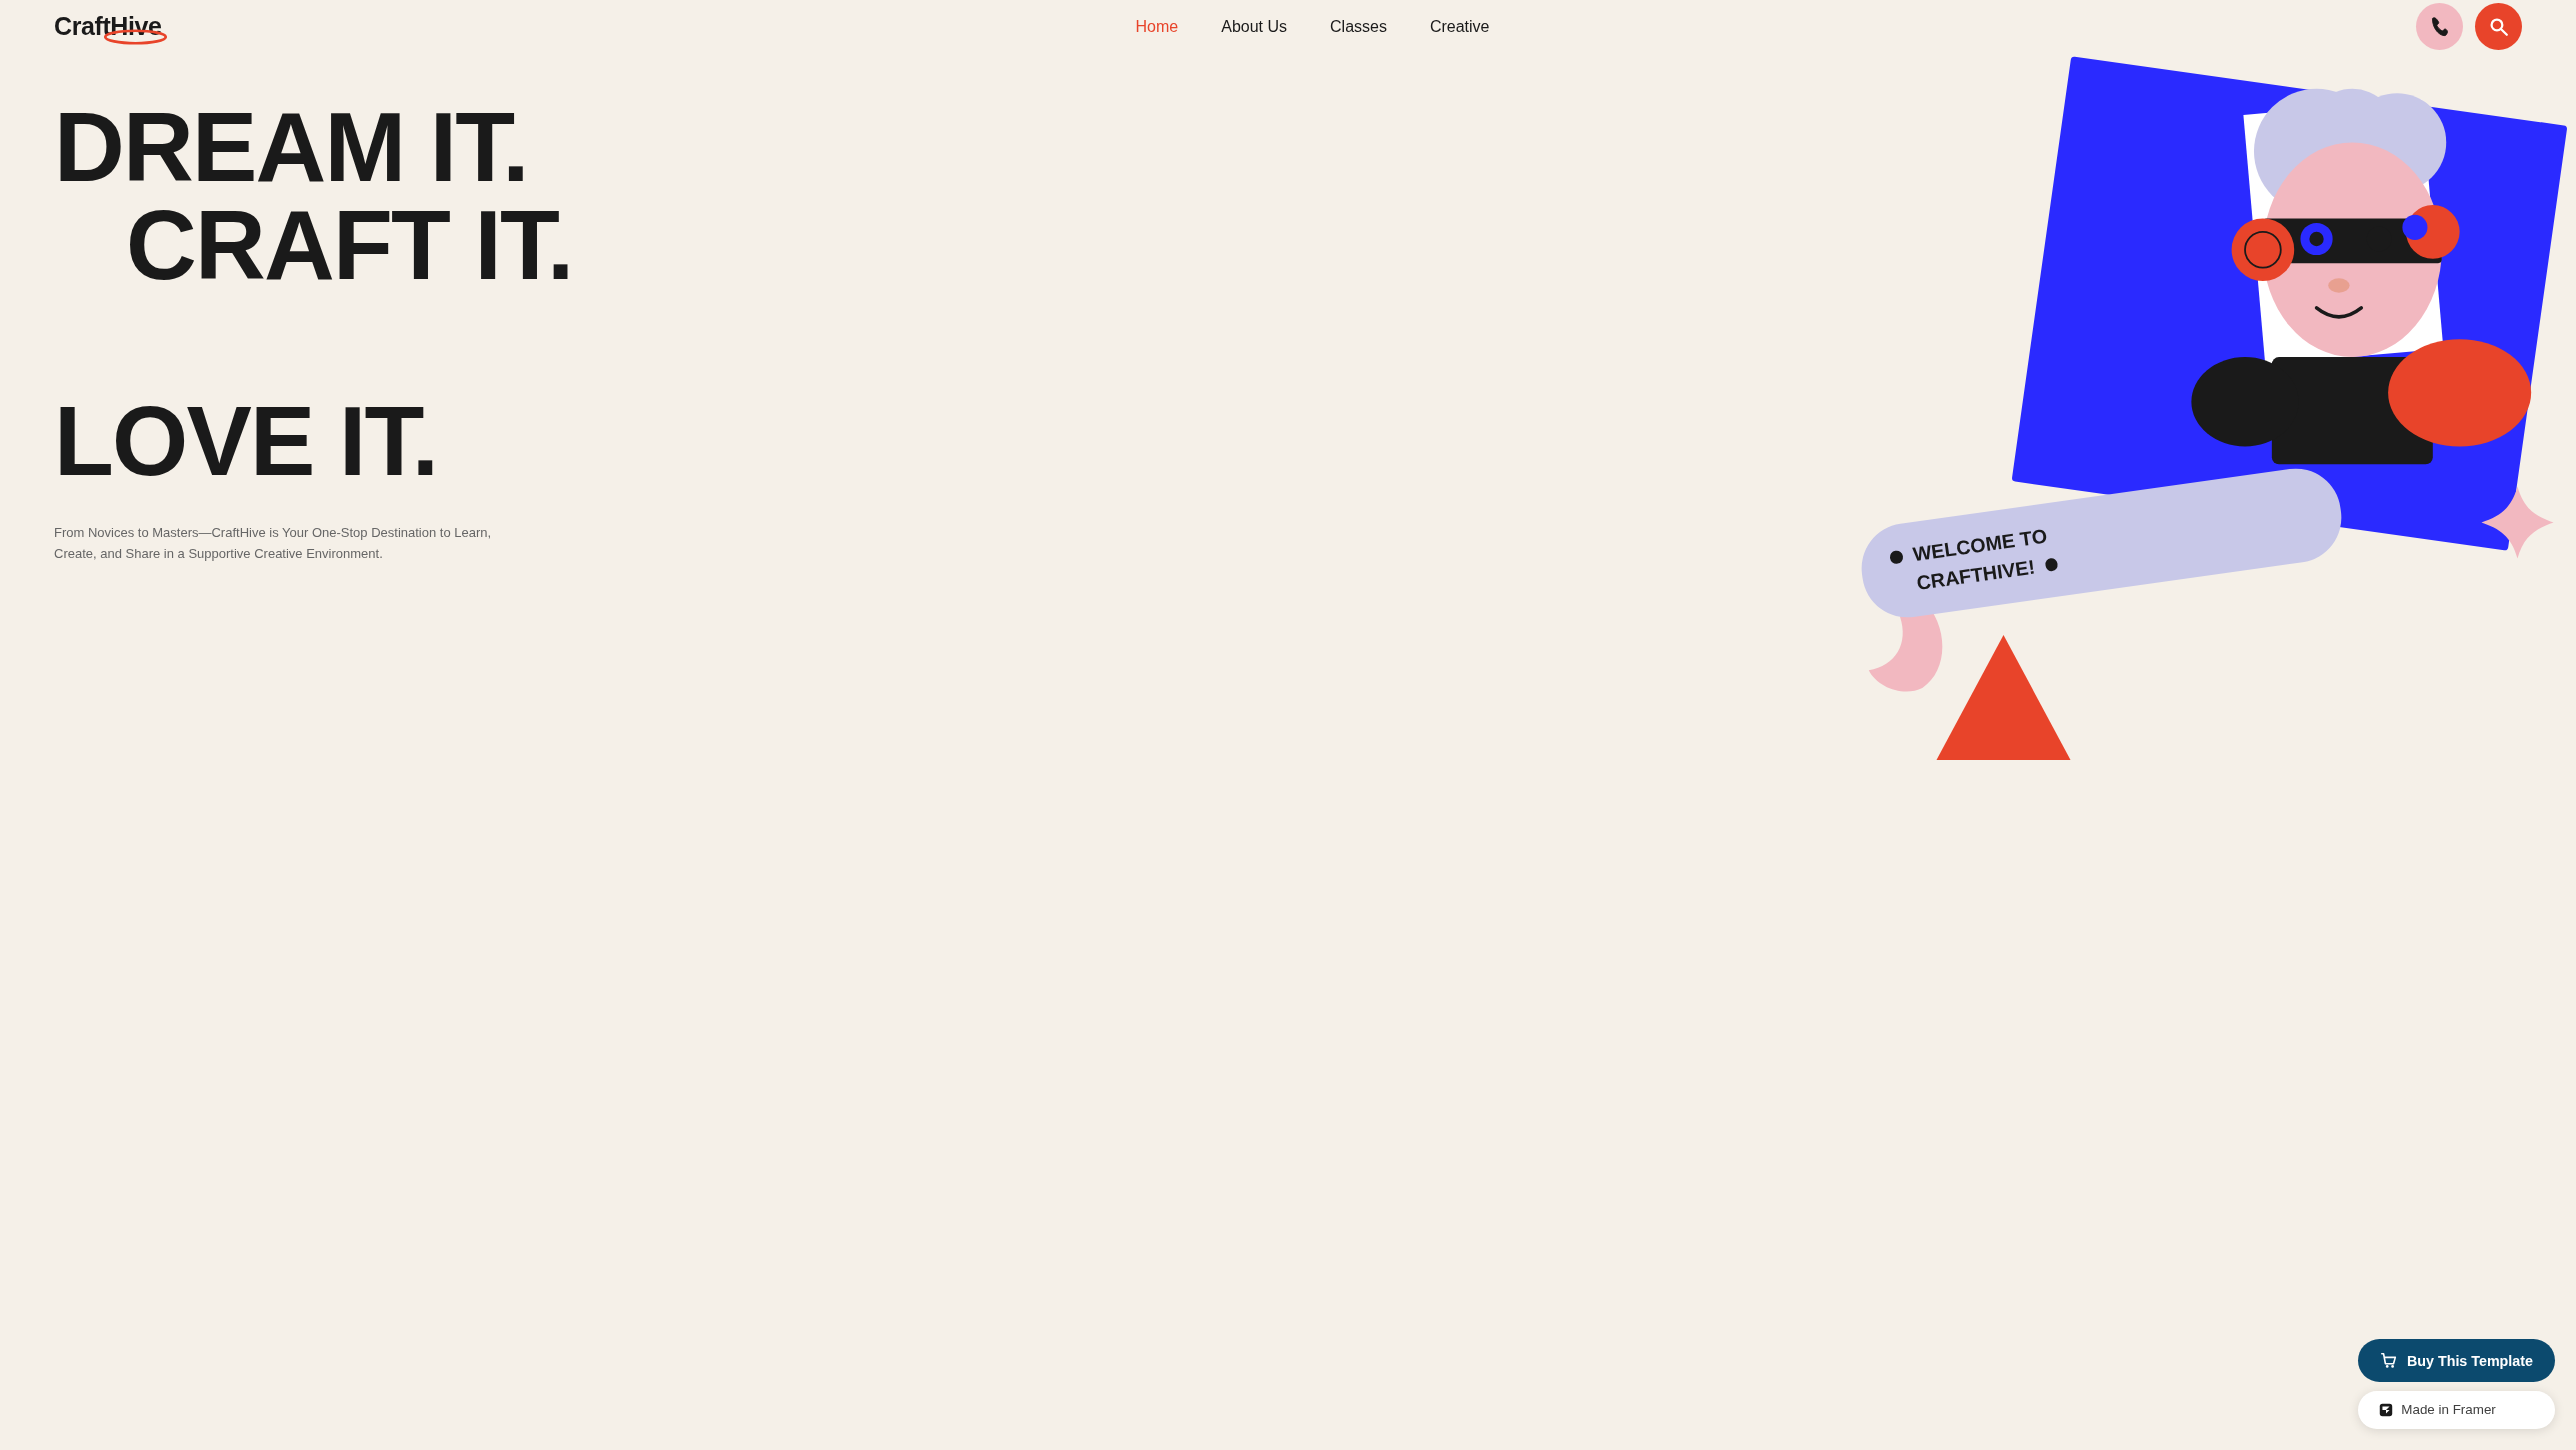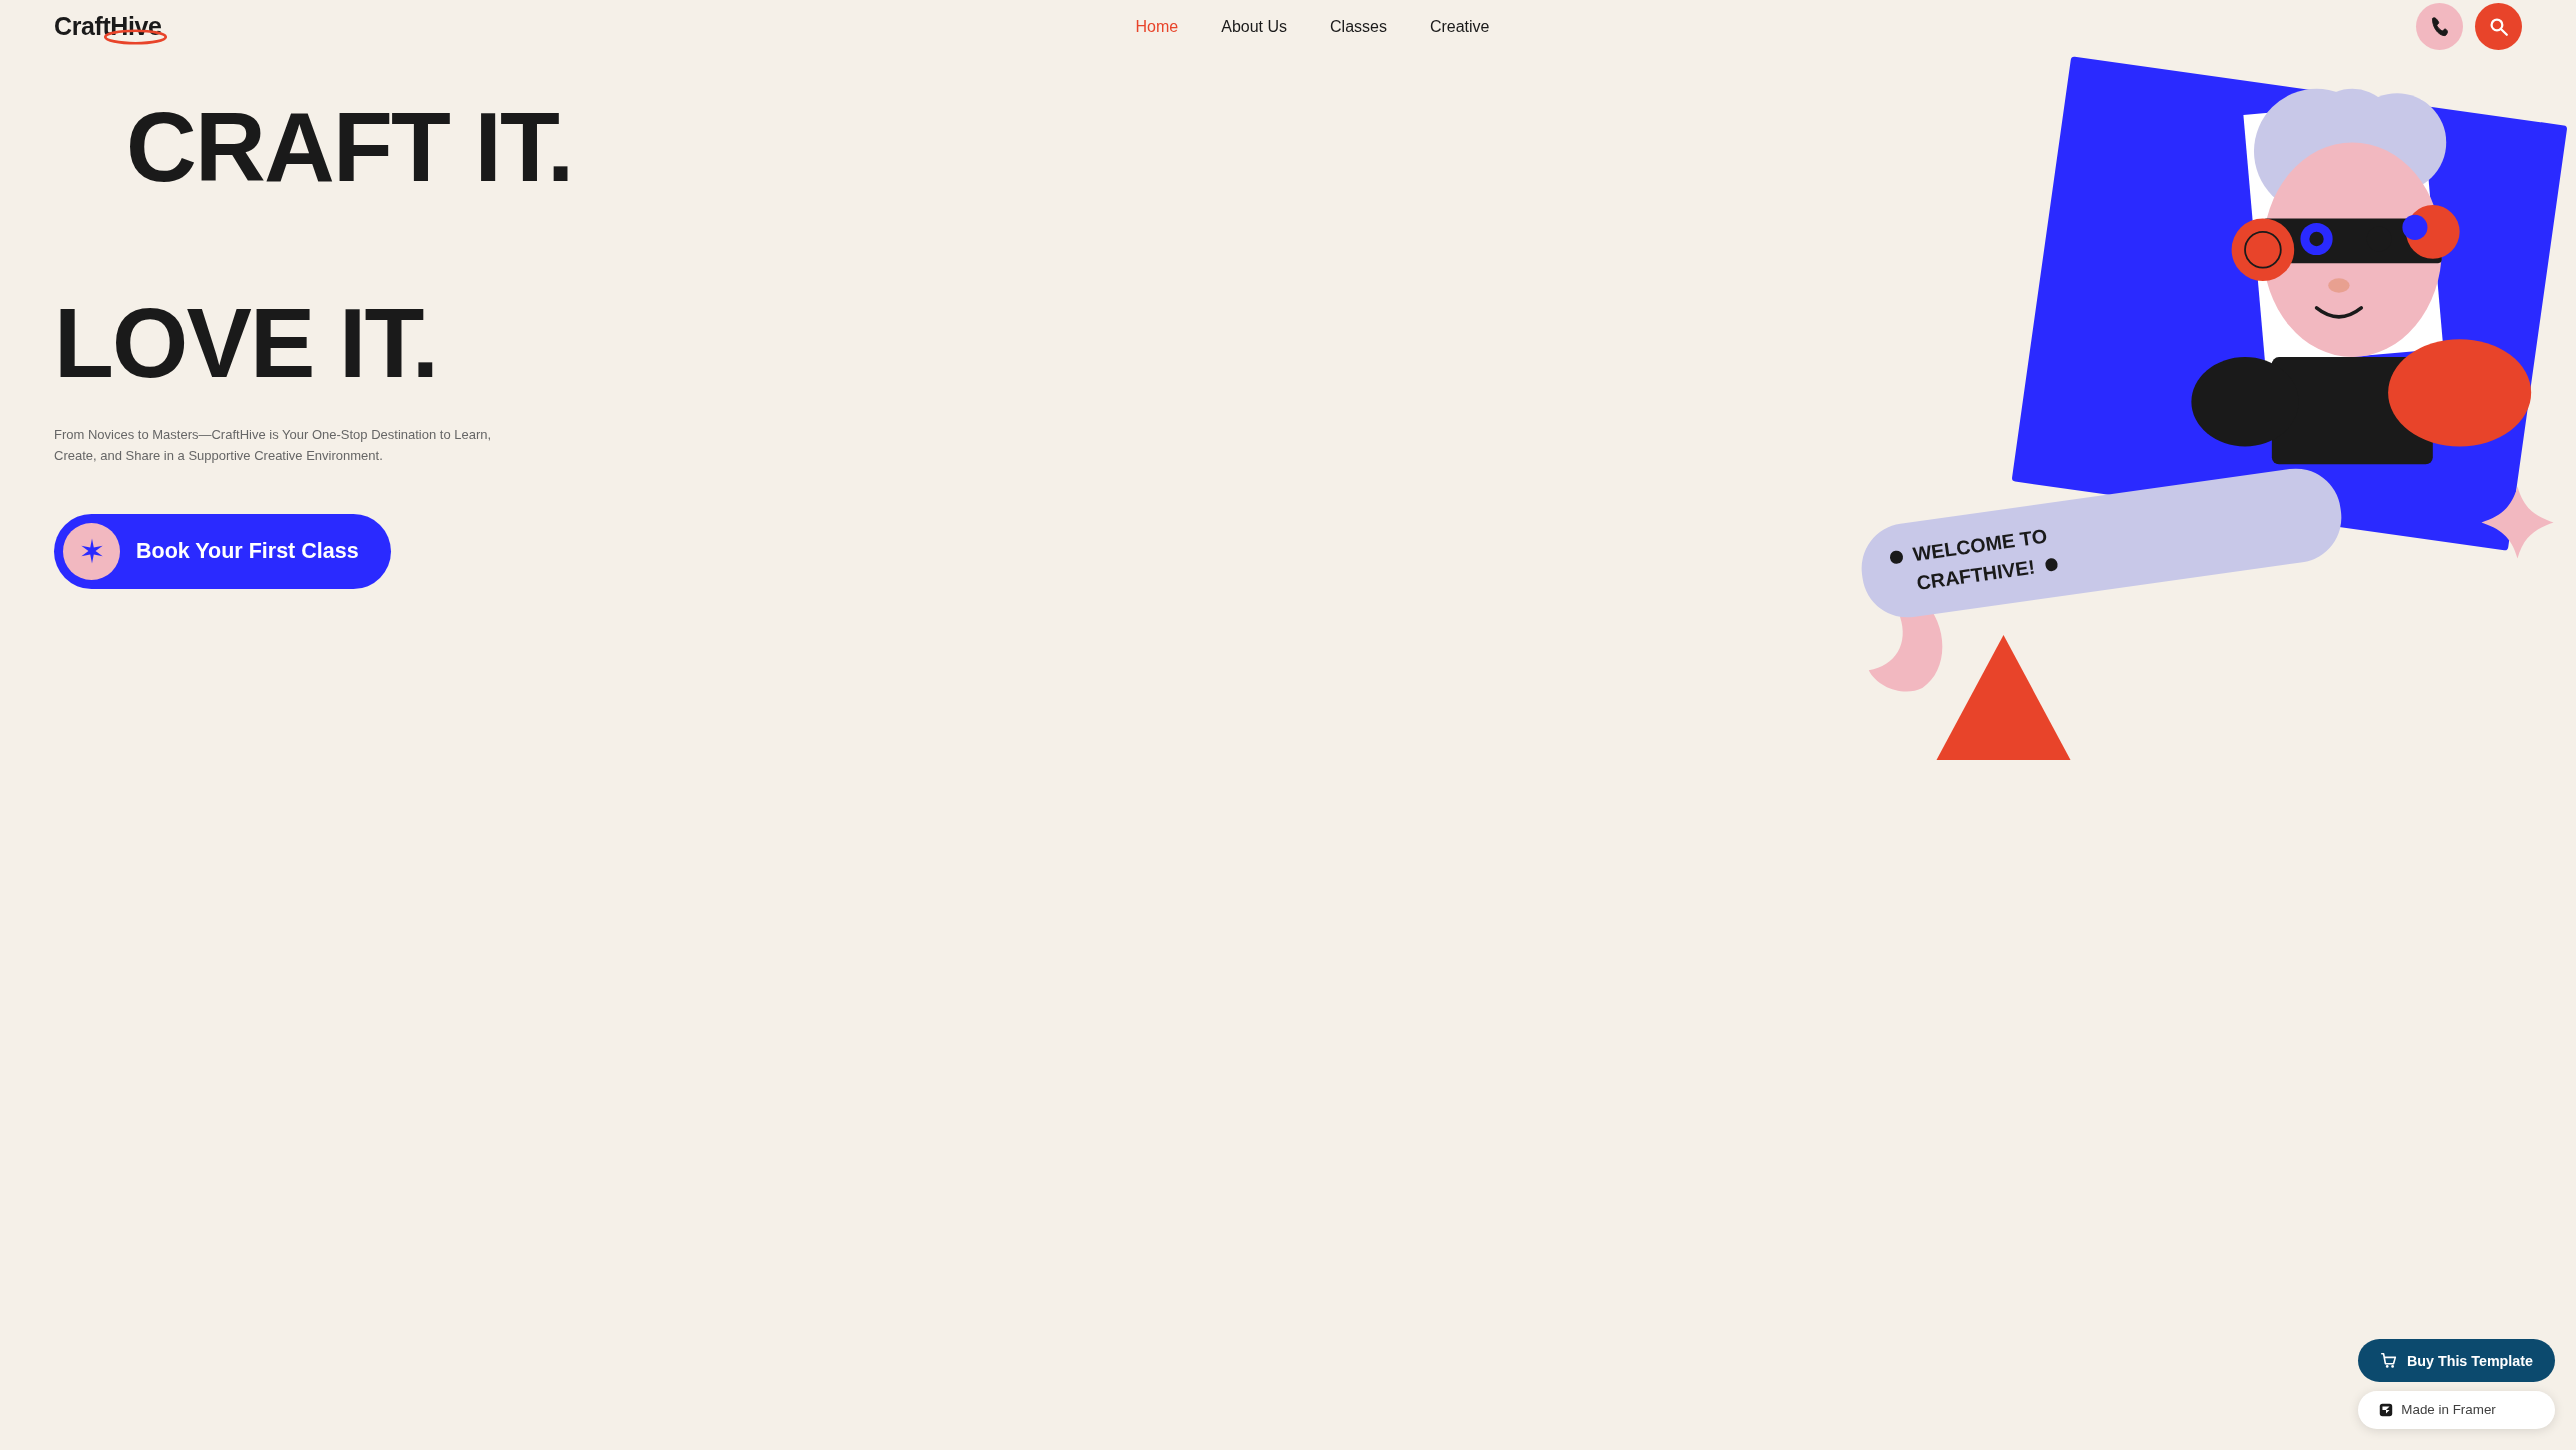--- a/index.html
+++ b/index.html
@@ -298,35 +298,28 @@
         <circle cx="10" cy="10" r="6" stroke="white" stroke-width="2.5"></circle>
         <line x1="15" y1="15" x2="21" y2="21" stroke="white" stroke-width="2.5" stroke-linecap="round"></line>
       </svg>
     </button>
   </div>
 </nav>
 
 <section class="hero">
   <div class="hero-left">
     <h1 class="hero-headline">
+      <span>DREAM IT.</span>
       <span class="line2">CRAFT IT.</span>
       <br>
       <span>LOVE IT.</span>
     </h1>
 
     <p class="hero-subtext">From Novices to Masters—CraftHive is Your One-Stop Destination to Learn, Create, and Share in a Supportive Creative Environment.</p>
 
-    <button class="cta-btn">
-      <div class="cta-icon-circle">
-        <svg width="32" height="32" viewBox="0 0 36 36" fill="none">
-          <path d="M18 4 L20 14 L30 12 L22 18 L30 24 L20 22 L18 32 L16 22 L6 24 L14 18 L6 12 L16 14 Z" fill="#2a2aff"></path>
-        </svg>
-      </div>
-      <span class="cta-label">Book Your First Class</span>
-    </button>
   </div>
 
   <div class="hero-right">
 
     <div class="blue-square"></div>
 
     <svg class="person-svg" viewBox="0 0 560 520" xmlns="http://www.w3.org/2000/svg">
 
       <rect x="200" y="60" width="200" height="280" fill="white" transform="rotate(-5 300 200)"></rect>
 

